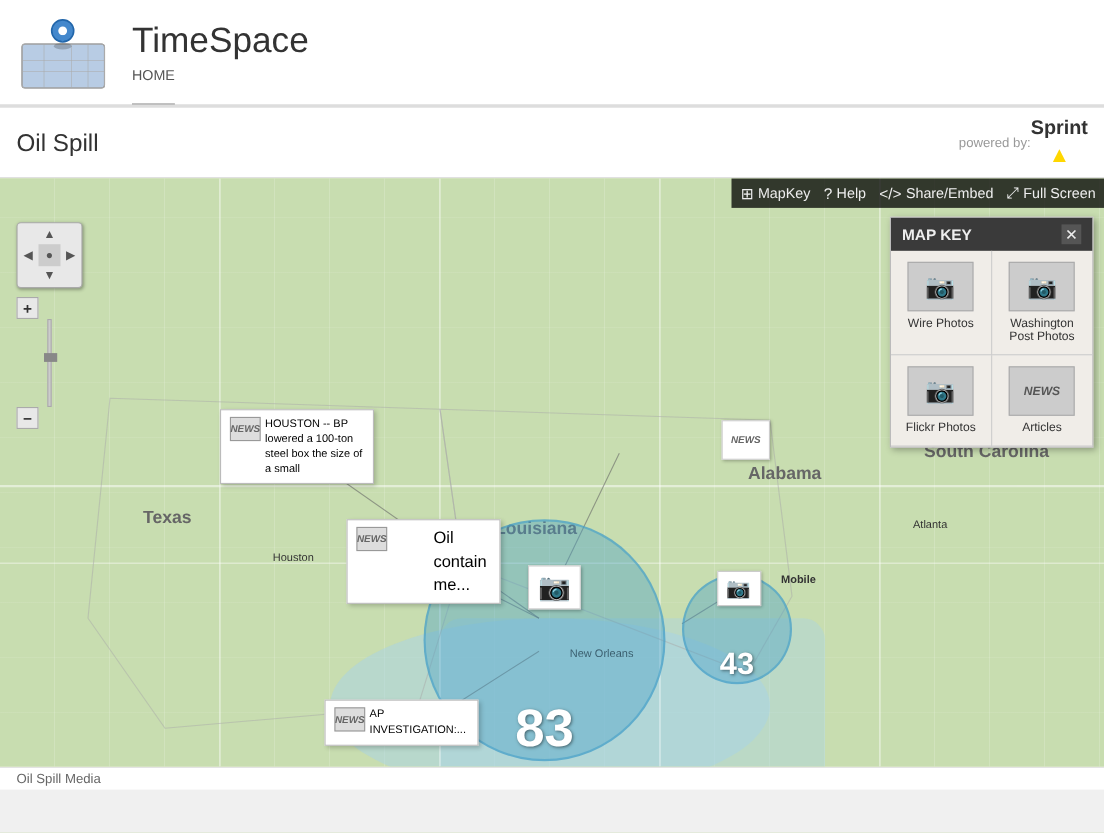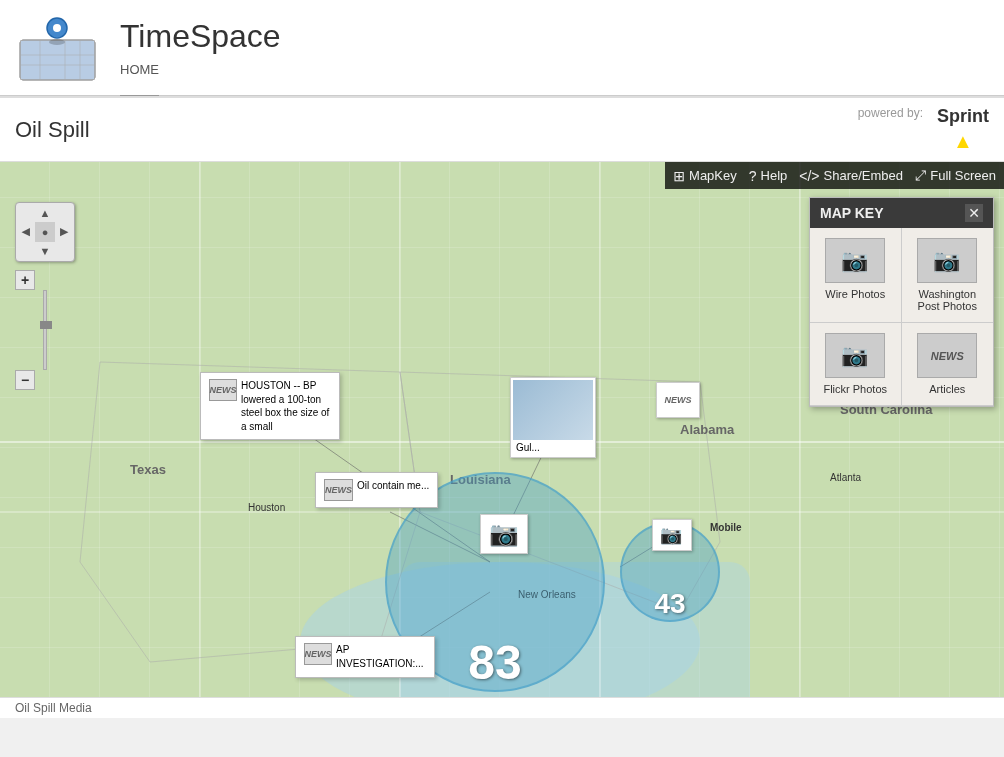--- a/index.html
+++ b/index.html
@@ -9,21 +9,21 @@
     .header { background: #fff; border-bottom: 1px solid #ccc; padding: 10px 15px; display: flex; align-items: center; gap: 15px; }
     .logo-img { width: 90px; height: 75px; position: relative; }
     .logo-img svg { width: 90px; height: 75px; }
     .header-text h1 { font-size: 32px; color: #333; font-weight: normal; }
     .header-text nav { margin-top: 5px; }
     .header-text nav a { font-size: 13px; color: #555; text-decoration: none; border-bottom: 1px solid #999; padding-bottom: 18px; }
 
     
     .title-bar { background: #fff; padding: 8px 15px; display: flex; align-items: center; justify-content: space-between; border-bottom: 1px solid #ddd; }
     .page-title { font-size: 22px; color: #333; font-weight: normal; }
-    .powered-by { display: flex; gap: 14px; font-size: 12px; color: #999; }
+    .powered-by { display: flex; align-items: center; gap: 0; font-size: 12px; color: #999; }
     .sprint-logo { display: flex; align-items: center; gap: 3px; flex-direction: column; }
     .sprint-text { font-size: 18px; font-weight: bold; color: #333; }
     .sprint-icon { color: #ffd700; font-size: 20px; }
 
     
     .map-wrapper { position: relative; width: 1004px; height: 535px; overflow: hidden; background: #e8e0d0; }
 
     
     .map-toolbar { position: absolute; top: 0; right: 0; z-index: 10; display: flex; align-items: center; background: rgba(0,0,0,0.75); padding: 5px 8px; gap: 12px; }
     .toolbar-item { display: flex; align-items: center; gap: 4px; color: #eee; font-size: 13px; cursor: pointer; }
@@ -69,21 +69,21 @@
     .map-key-item:nth-child(2n) { border-right: none; }
     .map-key-icon-box { width: 60px; height: 45px; background: #ccc; border: 1px solid #aaa; display: flex; align-items: center; justify-content: center; margin-bottom: 5px; }
     .map-key-camera { font-size: 22px; color: #444; }
     .map-key-news { font-size: 11px; color: #555; font-style: italic; font-weight: bold; }
     .map-key-label { font-size: 11px; color: #333; text-align: center; }
 
     
     .footer { background: #fff; padding: 3px 15px; font-size: 12px; color: #666; border-top: 1px solid #ddd; }
 
     
-    .state-label { position: absolute; font-size: 13px; font-weight: bold; color: #666; pointer-events: none; }
+    .state-label { position: absolute; font-size: 16px; font-weight: bold; color: #666; pointer-events: none; }
   </style>
 </head>
 <body>
 
 <div style="background:#fff; border-bottom:2px solid #ddd;">
   <div class="header">
     <div class="logo-img">
       <svg viewBox="0 0 90 75" xmlns="http://www.w3.org/2000/svg">
 
         <rect x="5" y="30" width="75" height="40" rx="3" fill="#b8cce4" stroke="#888" stroke-width="1"></rect>
@@ -189,36 +189,32 @@
     </div>
 
     <div class="camera-pin" style="left:480px; top:352px; width:48px; height:40px;">
       <span class="camera-icon">📷</span>
     </div>
 
     <div class="camera-pin" style="left:652px; top:357px; width:40px; height:32px;">
       <span class="camera-icon" style="font-size:18px;">📷</span>
     </div>
 
-    <div class="photo-pin" style="left:510px; top:215px;">
-      <div class="photo-thumb"></div>
-      <div style="font-size:10px; padding:2px 3px;">Gul...</div>
-    </div>
 
     <div class="article-popup" style="left:200px; top:210px;">
       <div style="display:flex; align-items:flex-start; gap:4px;">
         <div style="min-width:28px; height:22px; background:#ddd; border:1px solid #999; display:flex;align-items:center;justify-content:center; font-style:italic; font-size:9px; color:#666; font-weight:bold;">NEWS</div>
         <span style="font-size:10px; line-height:1.35;">HOUSTON -- BP lowered a 100-ton steel box the size of a small</span>
       </div>
     </div>
 
     <div class="article-popup" style="left:315px; top:310px;">
       <div style="display:flex; align-items:flex-start; gap:4px;">
         <div style="min-width:28px; height:22px; background:#ddd; border:1px solid #999; display:flex;align-items:center;justify-content:center; font-style:italic; font-size:9px; color:#666; font-weight:bold;">NEWS</div>
-        <span style="font-size:10px;">Oil contain me...</span>
+        <span style="font-size:15px;margin-left:38px;">Oil contain me...</span>
       </div>
     </div>
 
     <div class="article-popup" style="left:295px; top:474px;">
       <div style="display:flex; align-items:flex-start; gap:4px;">
         <div style="min-width:28px; height:22px; background:#ddd; border:1px solid #999; display:flex;align-items:center;justify-content:center; font-style:italic; font-size:9px; color:#666; font-weight:bold;">NEWS</div>
         <span style="font-size:10px;">AP INVESTIGATION:...</span>
       </div>
     </div>
 

